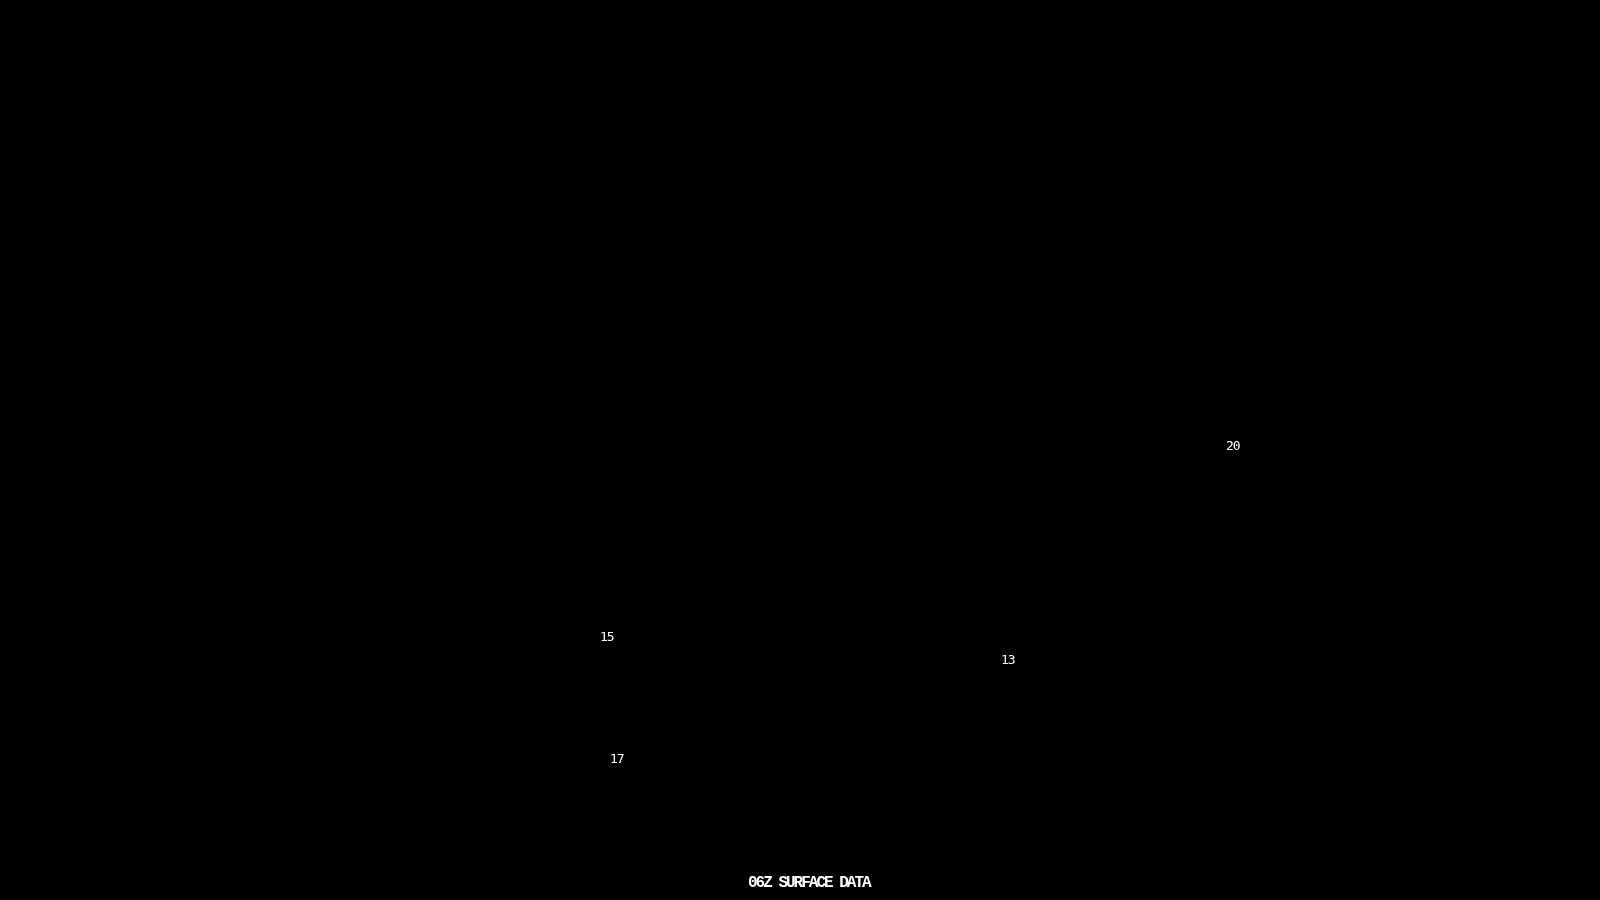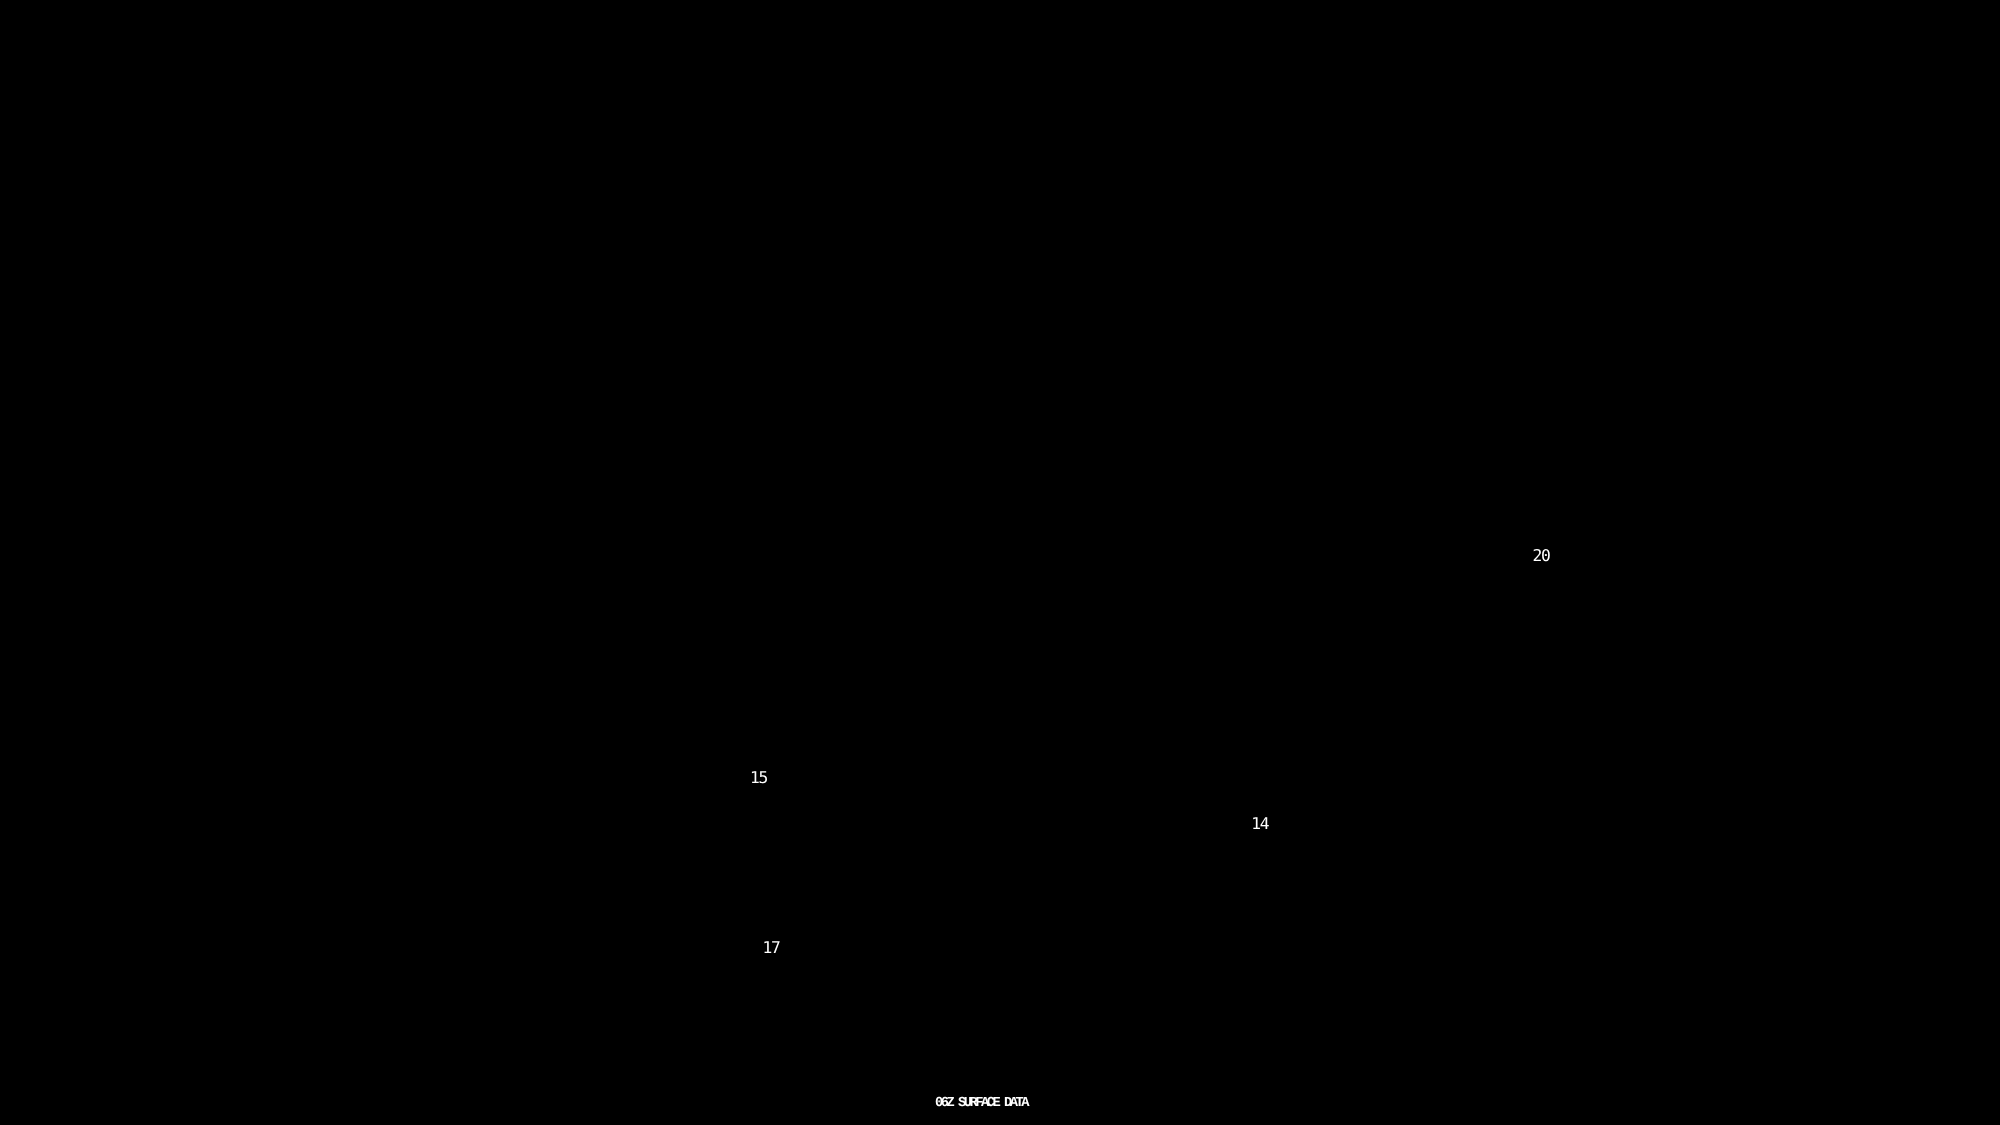--- a/index.html
+++ b/index.html
@@ -23,34 +23,34 @@
     font-size: 13px;
     line-height: 13px;
     letter-spacing: -1px;
     white-space: pre;
   }
   .plot-caption {
     position: absolute;
     color: #ffffff;
     font-family: "Liberation Mono", monospace;
     font-weight: bold;
-    font-size: 11px;
+    font-size: 16px;
     line-height: 14px;
     letter-spacing: -2px;
     white-space: pre;
   }
 </style>
 </head>
 <body>
 
 <div class="plot-canvas">
 
   <span class="station-value" style="left: 1226px; top: 439px;">20</span>
 
-  <span class="station-value" style="left: 600px; top: 616px;">15</span>
+  <span class="station-value" style="left: 600px; top: 630px;">15</span>
 
-  <span class="station-value" style="left: 1001px; top: 653px;">14</span>
+  <span class="station-value" style="left: 1001px; top: 653px;">13</span>
 
   <span class="station-value" style="left: 610px; top: 752px;">17</span>
 
   <span class="plot-caption" style="left: 748px; top: 876px;">06Z SURFACE DATA</span>
 
 </div>
 
 </body></html>

